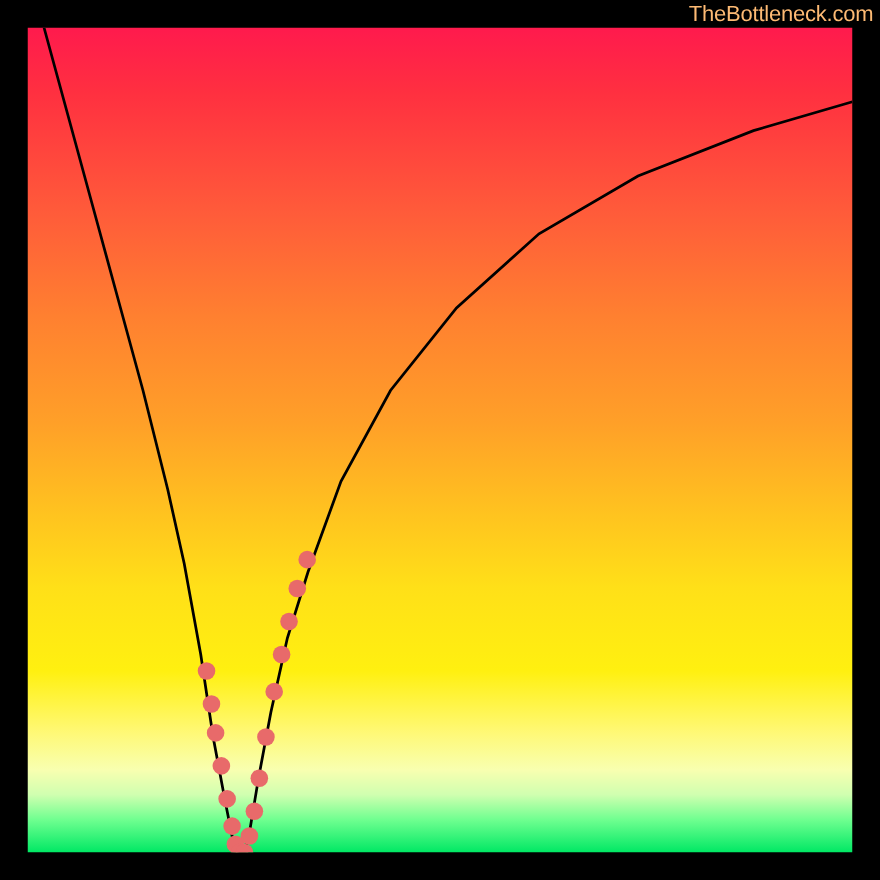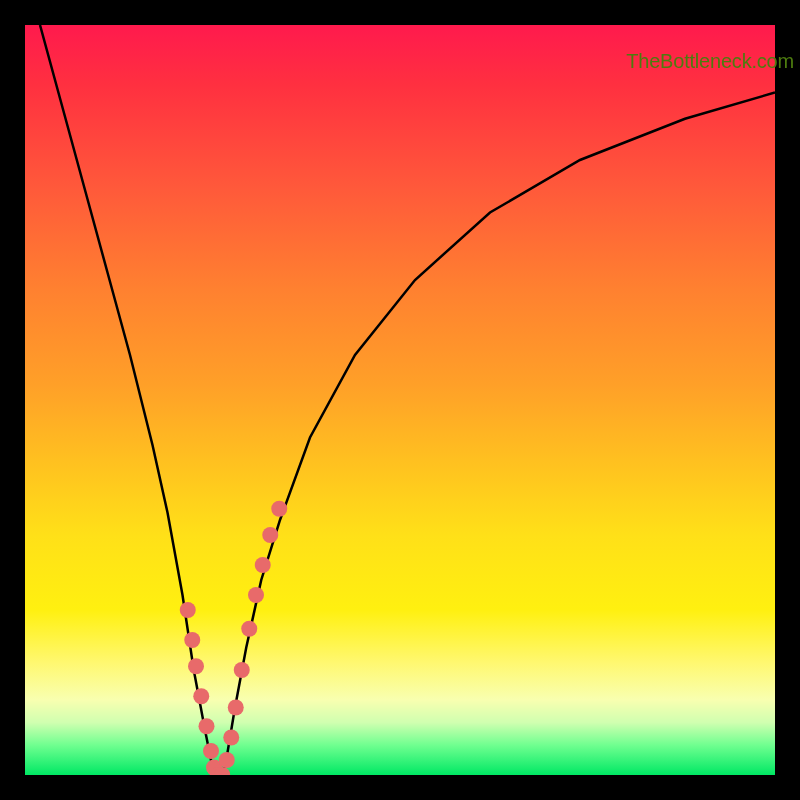--- a/index.html
+++ b/index.html
@@ -46,25 +46,24 @@
     );
   }
   .svg-layer {
     position: absolute;
     top: 0; left: 0; width: 100%; height: 100%;
   }
   .watermark {
     position: absolute;
     top: 2px;
     right: 6px;
-    color: #4d7c0f;
+    color: #fdba74;
     font-size: 20px;
     font-weight: 500;
     letter-spacing: -0.2px;
-    margin-top: 48px;
   }
 </style>
 </head>
 <body>
 
 <div class="frame">
   <div class="plot-area">
     <div class="gradient-bg"></div>
     <svg class="svg-layer" viewBox="0 0 750 750" preserveAspectRatio="none">
       <path id="curve-path" fill="none" stroke="#000000" stroke-width="2.5" d="M15.00 0.00 L37.50 82.50 L60.00 165.00 L82.50 247.50 L105.00 330.00 L127.50 420.00 L142.50 487.50 L157.50 570.00 L168.75 645.00 L180.00 705.00 L187.50 742.50 L192.75 750.00 L197.25 750.00 L202.50 727.50 L210.00 682.50 L221.25 622.50 L236.25 555.00 L255.00 495.00 L285.00 412.50 L330.00 330.00 L390.00 255.00 L465.00 187.50 L555.00 135.00 L660.00 93.75 L750.00 67.50"></path>

